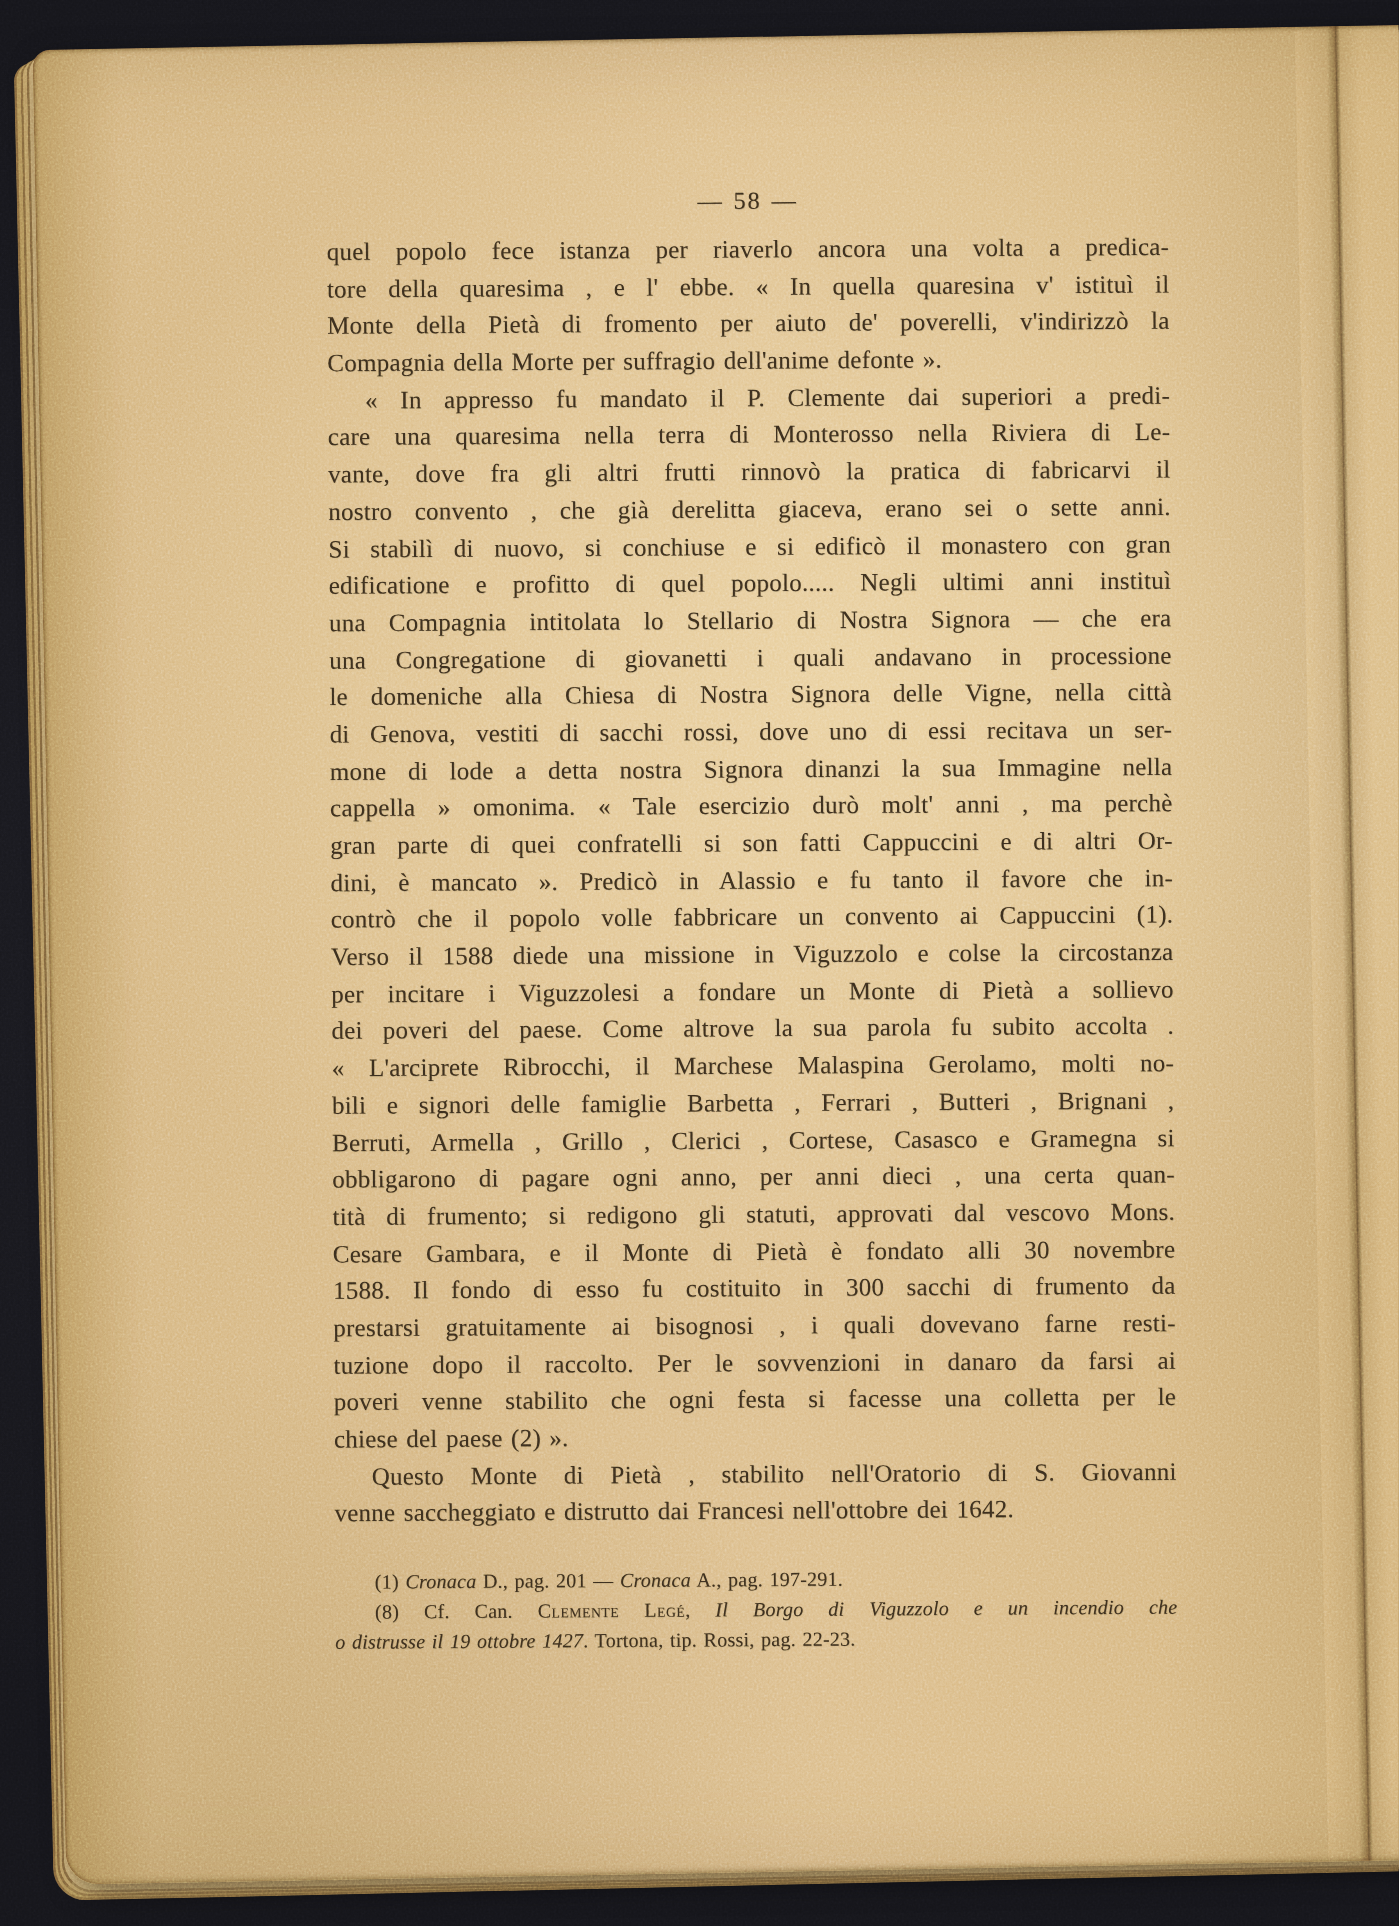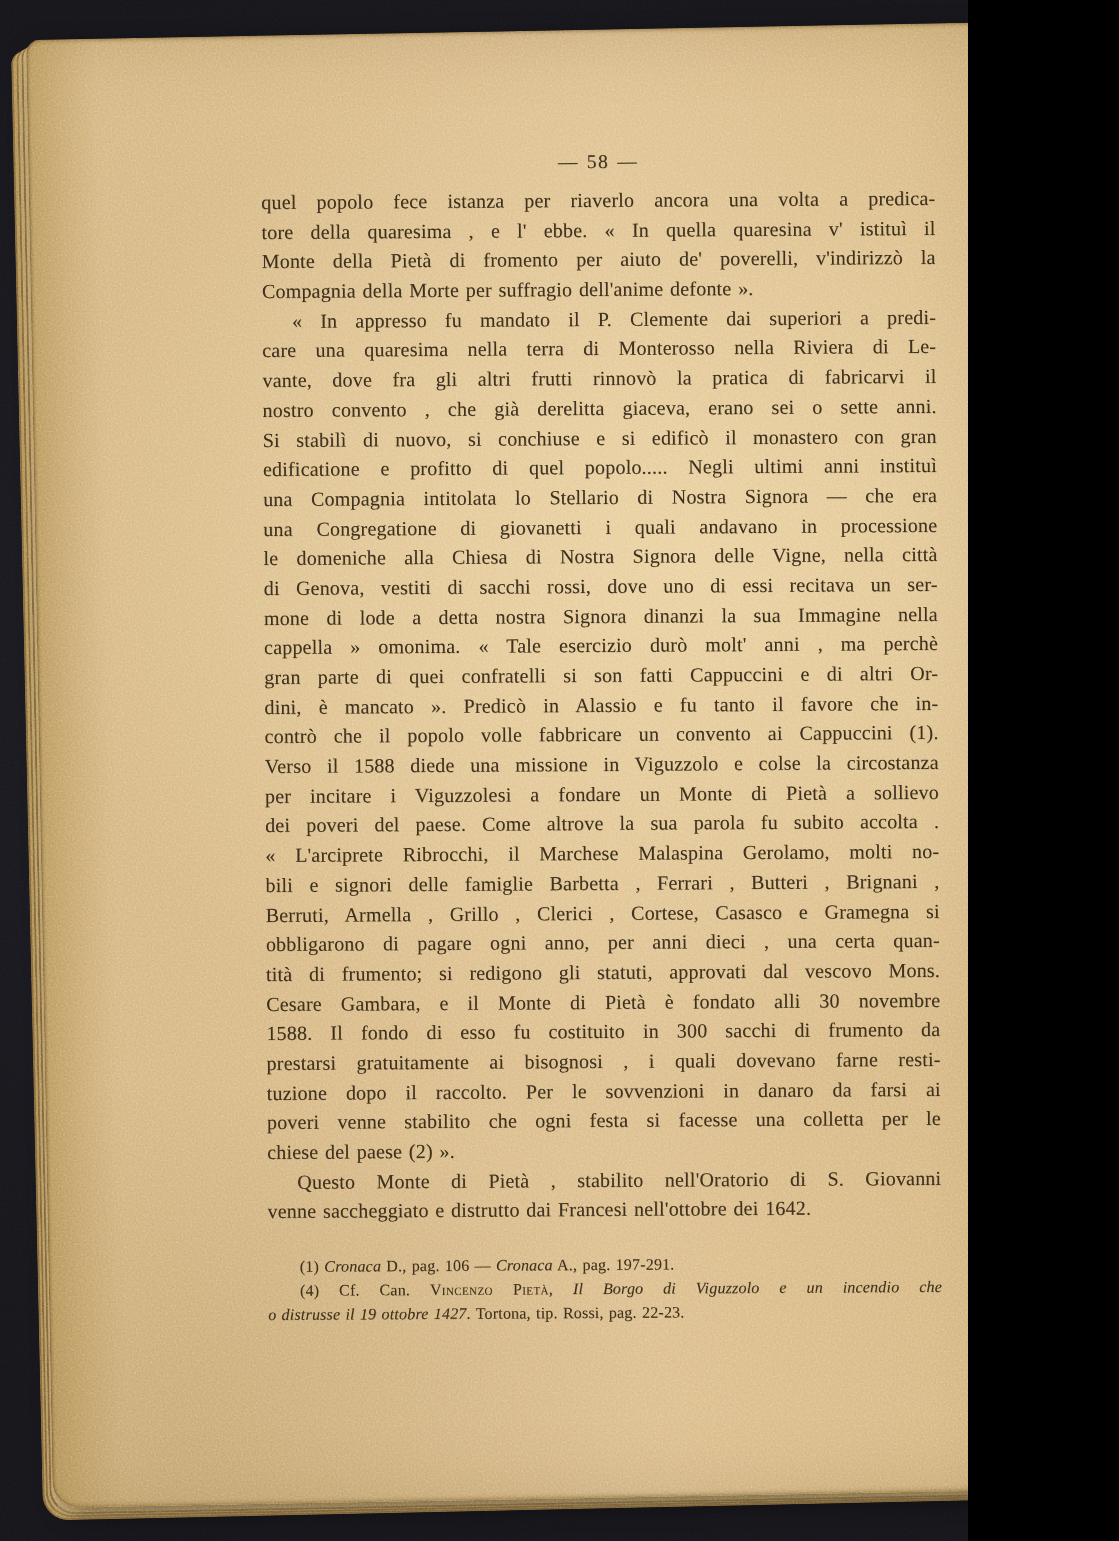--- a/index.html
+++ b/index.html
@@ -4,21 +4,21 @@
 <style>
   :root{
     --background:#15151a;
     --paper:#dcbd8a;
     --paper-edge:#c2a067;
     --ink:#382c1d;
     --stack-line:#76562f;
   }
   html,body{margin:0;padding:0;background:#000;}
   #scene{
-    position:relative;width:968px;height:1541px;overflow:hidden;
+    position:relative;width:1119px;height:1541px;overflow:hidden;
     background:
       radial-gradient(1400px 1100px at 45% 45%, rgba(60,60,70,.18), rgba(0,0,0,0) 70%),
       var(--background);
     font-family:"Liberation Serif","DejaVu Serif",serif;
   }
   
   .up{
     position:absolute;width:1160px;height:1468px;transform-origin:0 0;
     border-radius:14px 4px 6px 26px;
     border-left:2px solid rgba(118,90,52,.78);
@@ -121,22 +121,22 @@
         <div class="bline">Cesare Gambara, e il Monte di Pietà è fondato alli 30 novembre</div>
         <div class="bline">1588. Il fondo di esso fu costituito in 300 sacchi di frumento da</div>
         <div class="bline">prestarsi gratuitamente ai bisognosi , i quali dovevano farne resti-</div>
         <div class="bline">tuzione dopo il raccolto. Per le sovvenzioni in danaro da farsi ai</div>
         <div class="bline">poveri venne stabilito che ogni festa si facesse una colletta per le</div>
         <div class="bline end">chiese del paese (2) ».</div>
         <div class="bline ind">Questo Monte di Pietà , stabilito nell'Oratorio di S. Giovanni</div>
         <div class="bline end">venne saccheggiato e distrutto dai Francesi nell'ottobre dei 1642.</div>
       </div>
     <div class="fns">
-        <div class="fnline ind"><span>(1) </span><span class="i">Cronaca</span><span> D., pag. 106 — </span><span class="i">Cronaca</span><span> A., pag. 197-291.</span></div>
-        <div class="fnline ind just"><span>(4) Cf. Can. </span><span class="sc">Vincenzo Pietà</span><span>, </span><span class="i">Il Borgo di Viguzzolo e un incendio che</span></div>
+        <div class="fnline ind"><span>(1) </span><span class="i">Cronaca</span><span> D., pag. 201 — </span><span class="i">Cronaca</span><span> A., pag. 197-291.</span></div>
+        <div class="fnline ind just"><span>(8) Cf. Can. </span><span class="sc">Clemente Legé</span><span>, </span><span class="i">Il Borgo di Viguzzolo e un incendio che</span></div>
         <div class="fnline"><span class="i">o distrusse il 19 ottobre 1427</span><span>. Tortona, tip. Rossi, pag. 22-23.</span></div>
       </div>
   </div>
 
   <svg class="grain" xmlns="http://www.w3.org/2000/svg" width="1119" height="1541">
     <filter id="paperNoise">
       <feTurbulence type="fractalNoise" baseFrequency="0.55" numOctaves="2" seed="7" stitchTiles="stitch"></feTurbulence>
       <feColorMatrix type="saturate" values="0"></feColorMatrix>
     </filter>
     <rect width="100%" height="100%" filter="url(#paperNoise)"></rect>

